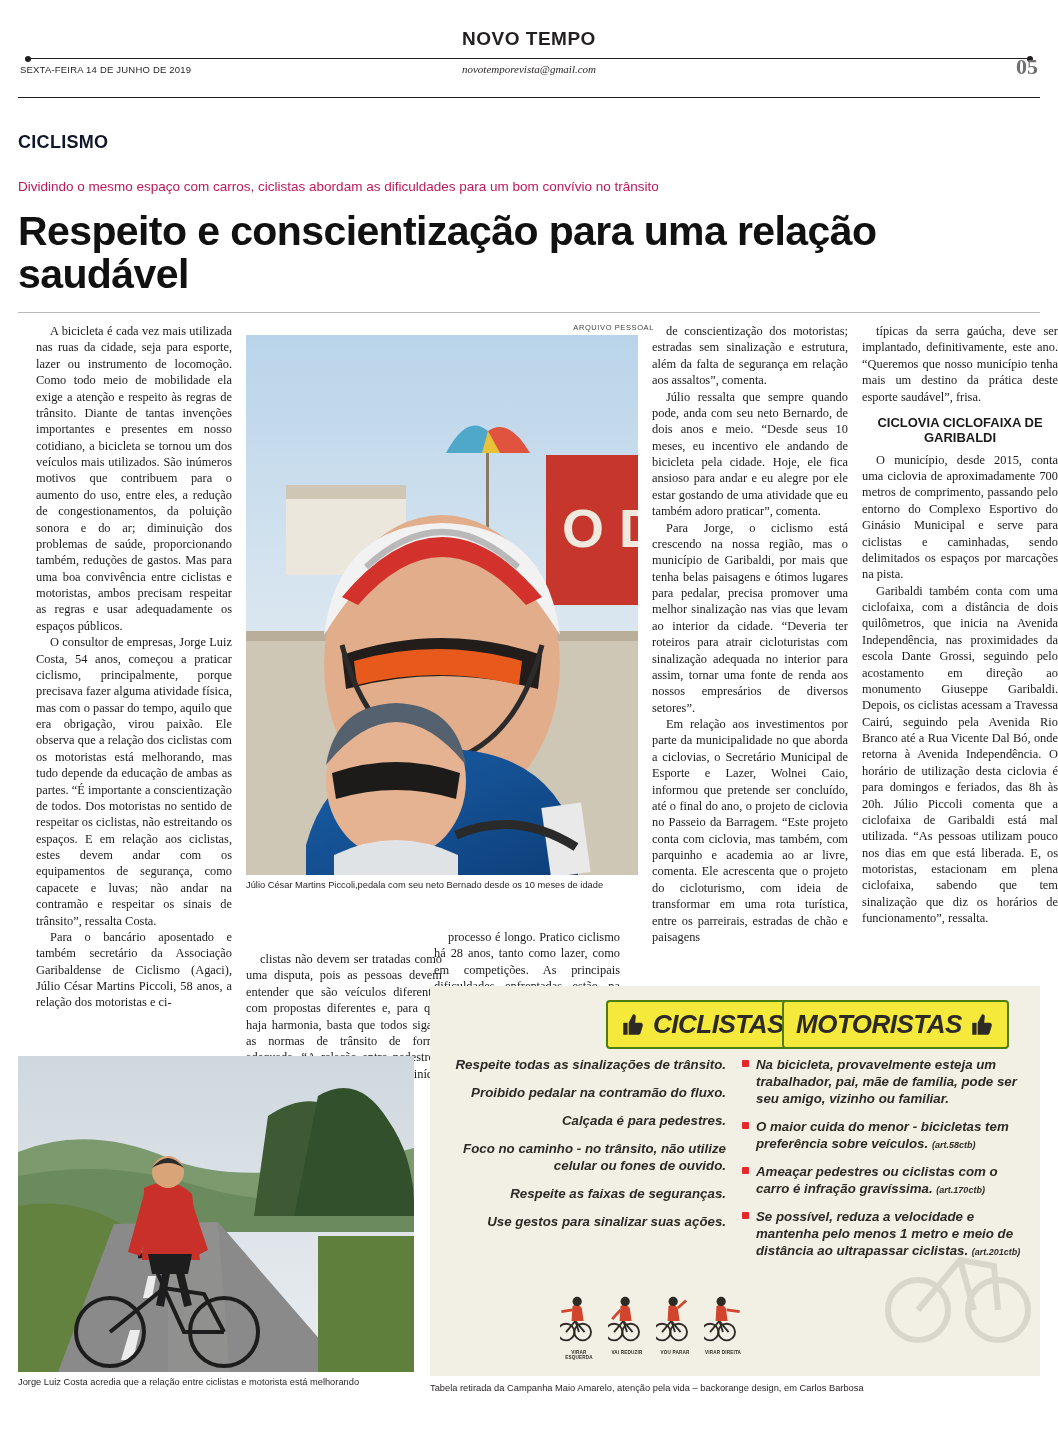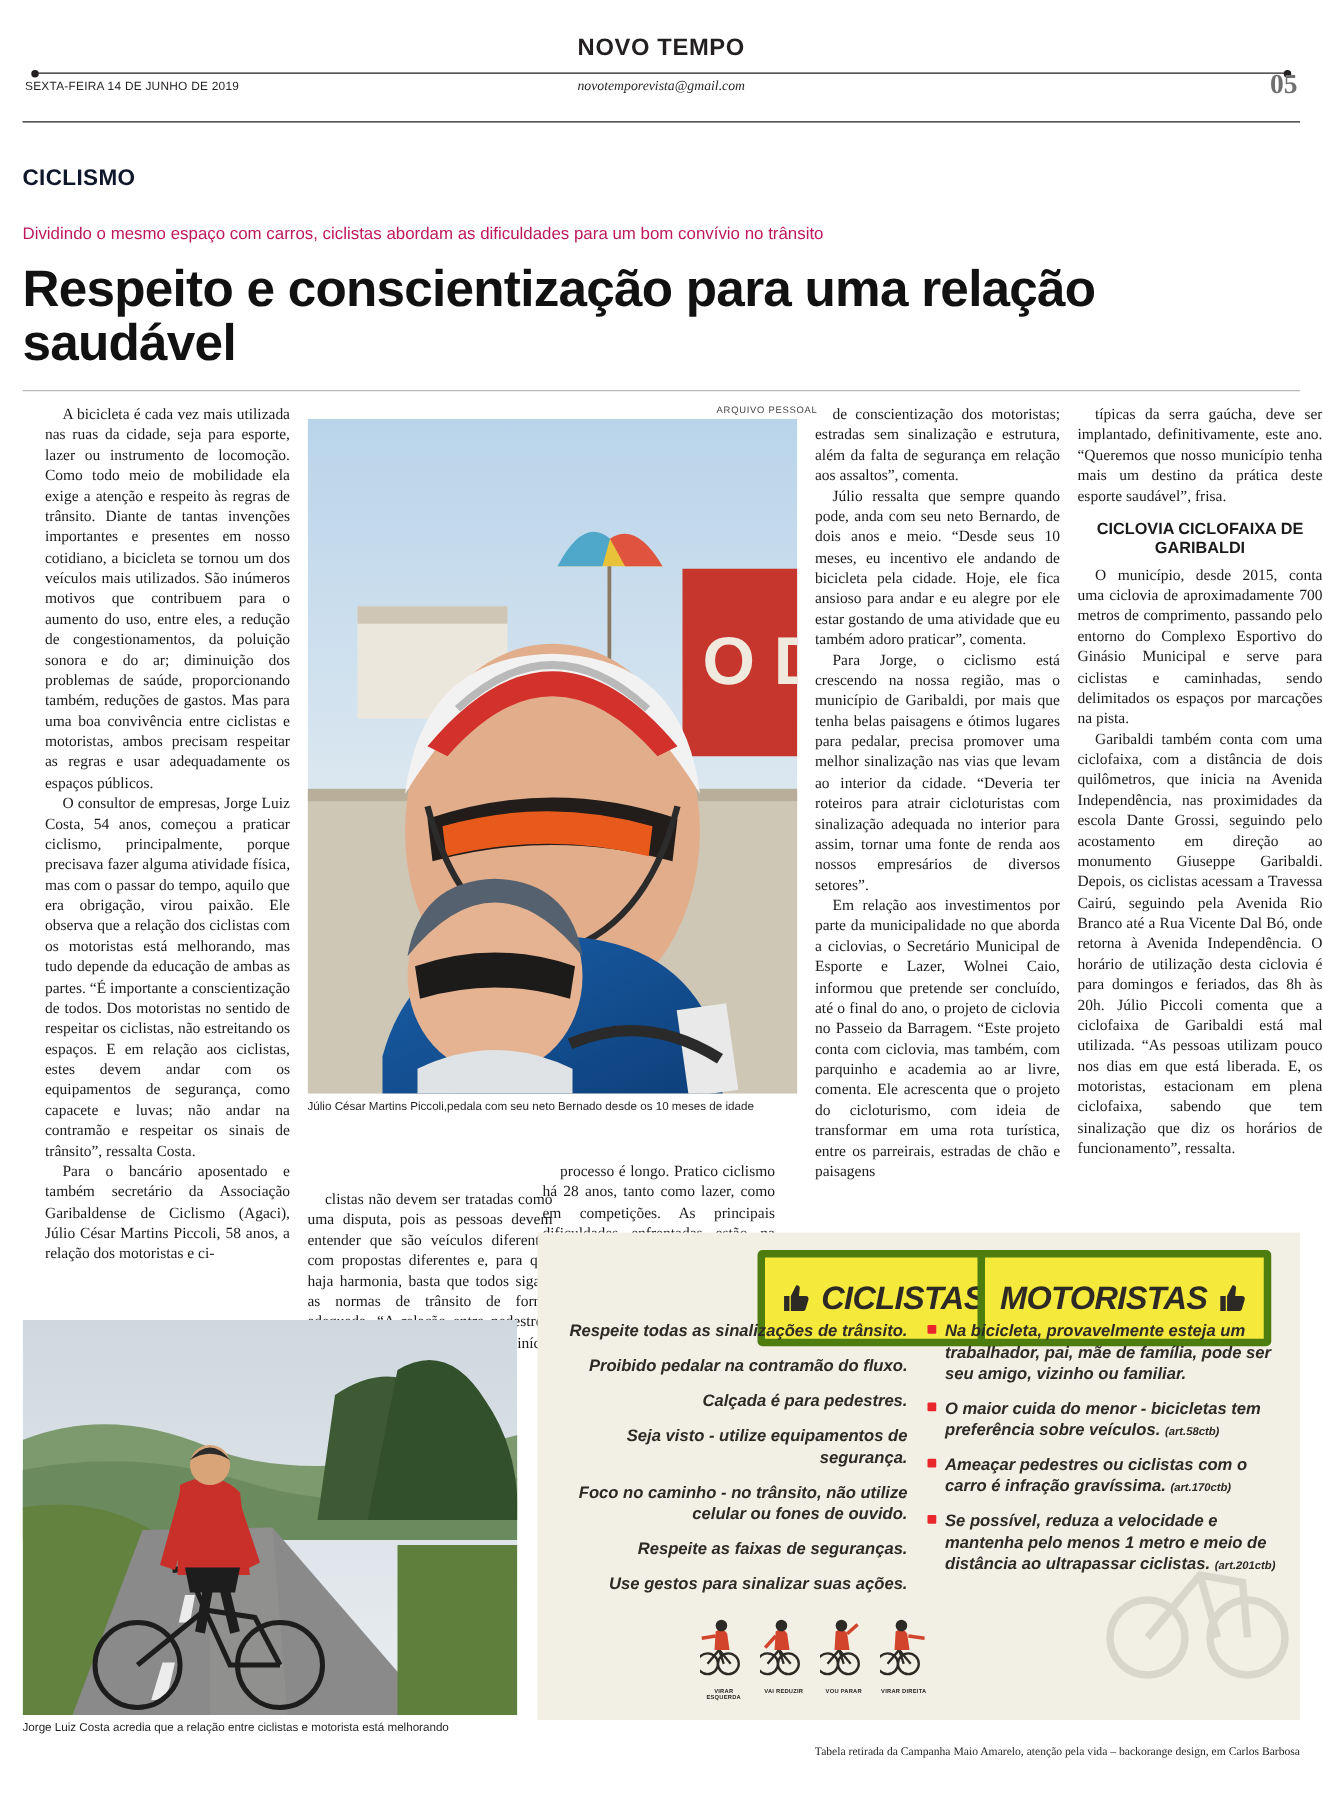--- a/index.html
+++ b/index.html
@@ -103,29 +103,29 @@
   .photo-bottom { position:absolute; left:18px; top:1032px; width:456px; }
   .pb-img { width:396px; height:316px; overflow:hidden; position:relative; }
 
   
   .poster { position:absolute; left:430px; top:962px; width:610px; }
   .poster-img {
     width:610px; height:390px; position:relative; overflow:hidden;
     background:#f2efe4;
   }
   .poster-cap {
-    font-family:Liberation Serif, serif; font-size:9.3px; color:#231f20; padding-top:21px;text-align:right;
+    font-family:Liberation Sans, sans-serif; font-size:9.3px; color:#231f20; padding-top:7px;
   }
 
   
   .pz-head { position:absolute; top:14px; left:0; width:100%; height:46px; }
   .pz-badge {
     position:absolute; display:flex; align-items:center; gap:7px;
-    background:#f5e93c; border:6px solid #4d7c0f; border-radius:4px;
-    padding:17px 12px;
+    background:#f5e93c; border:2px solid #4d7c0f; border-radius:4px;
+    padding:7px 12px;
   }
   .pz-badge span {
     font-family:"Liberation Sans", sans-serif; font-weight:bold; font-style:italic;
     font-size:26px; letter-spacing:-.5px; color:#2d2a26;
   }
   .thumb { width:26px; height:26px; }
   .pz-col { position:absolute; top:70px; }
   .pz-left { left:8px; width:288px; text-align:right; }
   .pz-right { left:312px; width:292px; text-align:left; }
   .pz-line {
@@ -337,21 +337,20 @@
             <path d="M3 10h4v11H3z" fill="#2d2a26"></path>
             <path d="M8 10l4-8c2 0 3 1 2.5 3L14 10h5c1.5 0 2.4 1.3 2 2.7l-2 6.6c-.3 1-1.2 1.7-2.3 1.7H8z" fill="#2d2a26"></path>
           </svg>
         </div>
       </div>
 
       <div class="pz-col pz-left">
         <div class="pz-line">Respeite todas as sinalizações de trânsito.</div>
         <div class="pz-line">Proibido pedalar na contramão do fluxo.</div>
         <div class="pz-line">Calçada é para pedestres.</div>
-        <div class="pz-line">Seja visto - utilize equipamentos de segurança.</div>
         <div class="pz-line">Foco no caminho - no trânsito, não utilize celular ou fones de ouvido.</div>
         <div class="pz-line">Respeite as faixas de seguranças.</div>
         <div class="pz-line">Use gestos para sinalizar suas ações.</div>
       </div>
 
       <div class="pz-col pz-right">
         <div class="pz-line"><span>Na bicicleta, provavelmente esteja um trabalhador, pai, mãe de família, pode ser seu amigo, vizinho ou familiar.</span></div>
         <div class="pz-line"><span>O maior cuida do menor - bicicletas tem preferência sobre veículos.</span> <span class="ref">(art.58ctb)</span></div>
         <div class="pz-line"><span>Ameaçar pedestres ou ciclistas com o carro é infração gravíssima.</span> <span class="ref">(art.170ctb)</span></div>
         <div class="pz-line"><span>Se possível, reduza a velocidade e mantenha pelo menos 1 metro e meio de distância ao ultrapassar ciclistas.</span> <span class="ref">(art.201ctb)</span></div>

